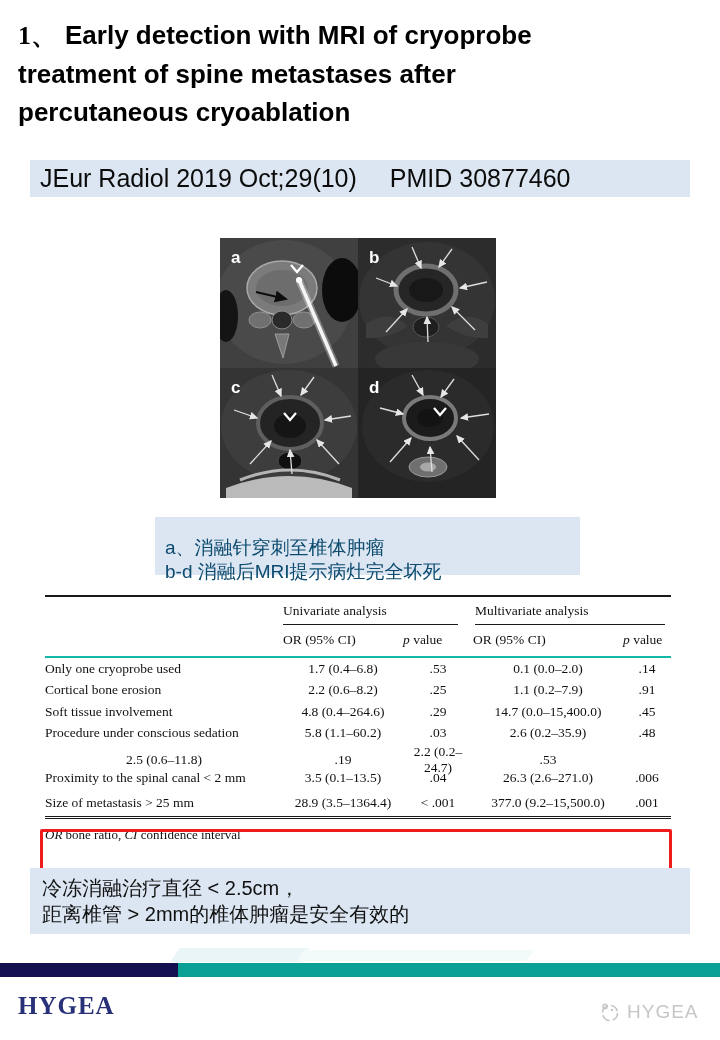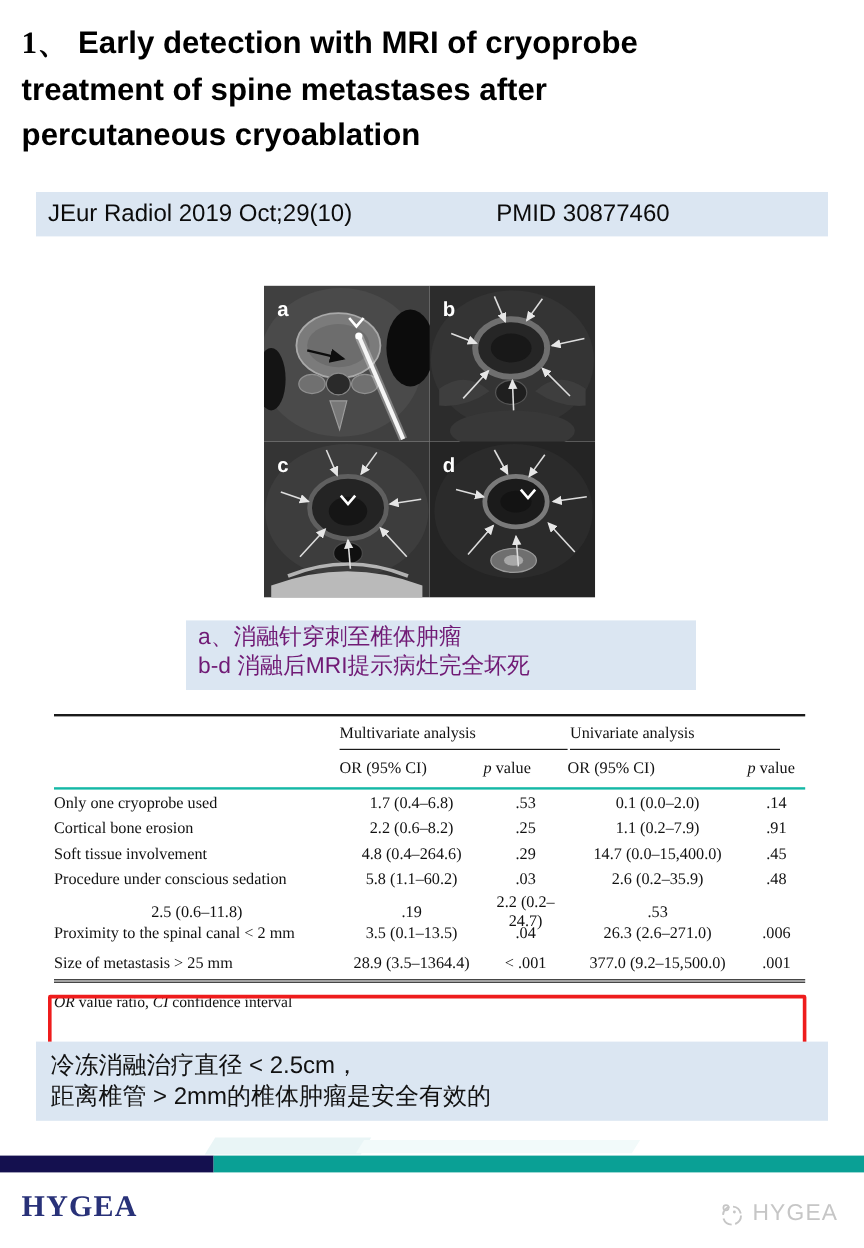--- a/index.html
+++ b/index.html
@@ -5,28 +5,28 @@
   * { margin:0; padding:0; box-sizing:border-box; }
   html,body { width:720px; height:1040px; background:#ffffff; font-family:"Liberation Sans", sans-serif; }
   .slide { position:relative; width:720px; height:1040px; background:#fff; overflow:hidden; }
 
   
   .title { position:absolute; left:18px; top:16px; width:640px; font-size:26px; font-weight:bold; color:#000; line-height:38px; }
   .title .num { font-family:"Liberation Serif", serif; font-weight:bold; padding-right:8px; }
 
   
   .citebar { position:absolute; left:30px; top:160px; width:660px; height:37px; background:#dbe6f2;
-             display:flex; align-items:center; gap:120px; padding-left:10px; font-size:20px; color:#0b0b0b; }
+             display:flex; align-items:center; gap:33px; padding-left:10px; font-size:25px; color:#0b0b0b; }
 
   
   .figure { position:absolute; left:220px; top:238px; width:276px; height:260px; }
 
   
   .figcap { position:absolute; left:155px; top:517px; width:425px; height:58px; background:#dbe6f2;
-            font-size:19px; color:#701a75; padding:3px 10px; line-height:24px; }
+            font-size:19px; color:#0c4a6e; padding:19px 10px; line-height:24px; }
 
   
   .tablewrap { position:absolute; left:45px; top:595px; width:626px; font-family:"Liberation Serif", serif; font-size:13.5px; color:#111; }
   .toprule { border-top:2px solid #1a1a1a; }
   .gh-row { display:grid; grid-template-columns:238px 192px 196px; padding-top:4px; }
   .gh-cell { padding-top:2px; }
   .gh-cell .gtxt { display:inline-block; }
   .gh-u1 { width:175px; border-bottom:1.5px solid #1a1a1a; padding-bottom:5px; }
   .gh-u2 { width:190px; border-bottom:1.5px solid #1a1a1a; padding-bottom:5px; }
   .sh-row { display:grid; grid-template-columns:238px 120px 70px 150px 48px; border-bottom:2px solid #14b8a6; padding:7px 0 8px 0; }
@@ -166,24 +166,24 @@
 
   <div class="figcap">
     <div>a、消融针穿刺至椎体肿瘤</div>
     <div>b-d 消融后MRI提示病灶完全坏死</div>
   </div>
 
   <div class="tablewrap toprule">
     <div class="gh-row">
       <div></div>
       <div class="gh-cell">
-        <div class="gh-u2"><span class="gtxt">Multivariate analysis</span></div>
+        <div class="gh-u1"><span class="gtxt">Univariate analysis</span></div>
       </div>
       <div class="gh-cell">
-        <div class="gh-u1"><span class="gtxt">Univariate analysis</span></div>
+        <div class="gh-u2"><span class="gtxt">Multivariate analysis</span></div>
       </div>
     </div>
     <div class="sh-row">
       <div></div>
       <div>OR (95% CI)</div>
       <div><i>p</i><span> value</span></div>
       <div>OR (95% CI)</div>
       <div><i>p</i><span> value</span></div>
     </div>
     <div class="rowsblock rows-end">
@@ -232,21 +232,21 @@
         <div class="trow hl">
           <div class="tcell c0">Size of metastasis &gt; 25 mm</div>
           <div class="tcell c1">28.9 (3.5–1364.4)</div>
           <div class="tcell c2">&lt; .001</div>
           <div class="tcell c3">377.0 (9.2–15,500.0)</div>
           <div class="tcell c4">.001</div>
         </div>
         <div class="redbox"></div>
     </div>
     <div class="footnote">
-      <i>OR</i><span> value ratio, </span><i>CI</i><span> confidence interval</span>
+      <i>OR</i><span> bone ratio, </span><i>CI</i><span> confidence interval</span>
     </div>
   </div>
 
   <div class="conclusion">
     <div>冷冻消融治疗直径 &lt; 2.5cm，</div>
     <div>距离椎管 &gt; 2mm的椎体肿瘤是安全有效的</div>
   </div>
 
   <div class="streak1"></div>
   <div class="streak2"></div>

